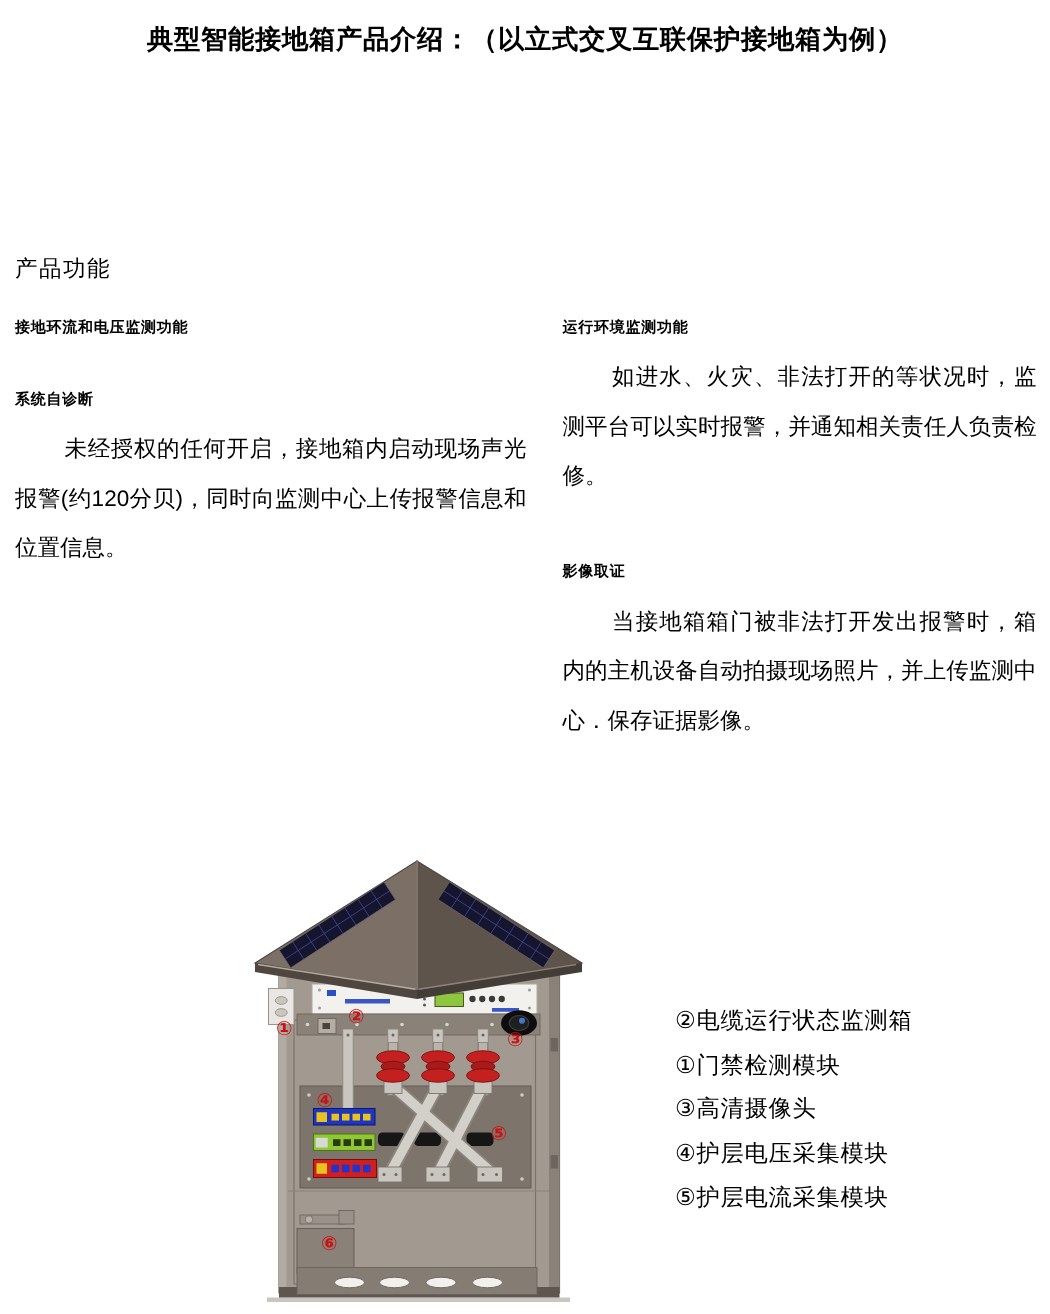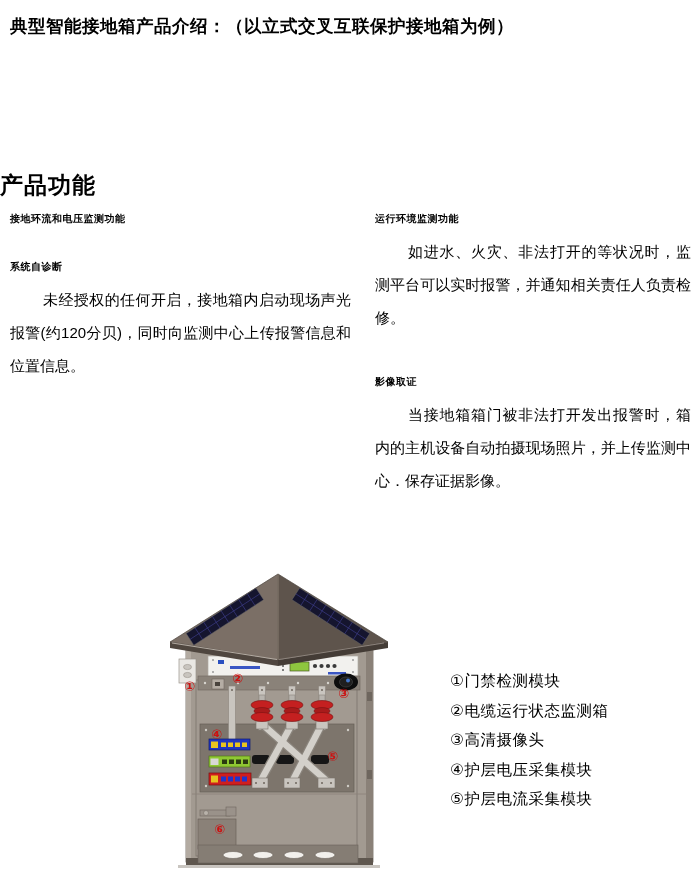--- a/index.html
+++ b/index.html
@@ -2,29 +2,29 @@
 <html><head>
 <meta charset="utf-8">
 <style>
   html,body{margin:0;padding:0;background:#fff;}
   .page{
     position:relative; width:700px; height:876px; background:#ffffff;
     font-family:"Liberation Sans","DejaVu Sans",sans-serif; color:#000; overflow:hidden;
   }
   .title{
     position:absolute; left:10px; top:14px; margin:0; width:680px;
-    font-size:17.5px; font-weight:bold; letter-spacing:.5px; line-height:24px;
+    font-size:17.5px; font-weight:bold; letter-spacing:.5px; line-height:24px;text-align:center;
   }
   .intro{
     position:absolute; left:10px; top:56px; margin:0; width:681px;
     font-size:15px; line-height:33px; text-align:justify; text-indent:2.2em;
   }
   .section{
-    position:absolute; left:0; top:170px; margin:0;
-    font-size:23px; font-weight:bold; letter-spacing:1px;
+    position:absolute; left:10px; top:170px; margin:0;
+    font-size:15px; font-weight:normal; letter-spacing:1px;
   }
   .cols{
     position:absolute; left:10px; top:209px; width:681px;
     display:flex; gap:24px;
   }
   .col{flex:0 0 auto;}
   .col-left{width:341px;}
   .col-right{width:316px;}
   .col h3{margin:0; font-size:10px; font-weight:bold; line-height:20px; letter-spacing:.5px;}
   .col p{margin:6px 0 0; font-size:15px; line-height:33px; text-align:justify; text-indent:2.2em;}
@@ -238,21 +238,21 @@
     </svg>
 
     <span class="marker" style="left:184px;top:110px">①</span>
     <span class="marker" style="left:232px;top:102px">②</span>
     <span class="marker" style="left:338px;top:117px">③</span>
     <span class="marker" style="left:211px;top:158px">④</span>
     <span class="marker" style="left:327px;top:180px">⑤</span>
     <span class="marker" style="left:214px;top:253px">⑥</span>
 
     <div class="legend">
+      <div class="legend-item">②电缆运行状态监测箱</div>
       <div class="legend-item">①门禁检测模块</div>
-      <div class="legend-item">②电缆运行状态监测箱</div>
       <div class="legend-item">③高清摄像头</div>
       <div class="legend-item">④护层电压采集模块</div>
       <div class="legend-item">⑤护层电流采集模块</div>
     </div>
   </div>
 
 </div>
 
 </body></html>

